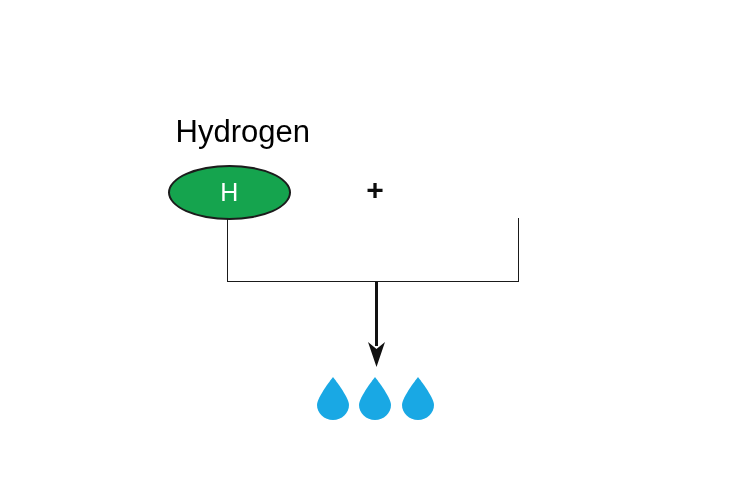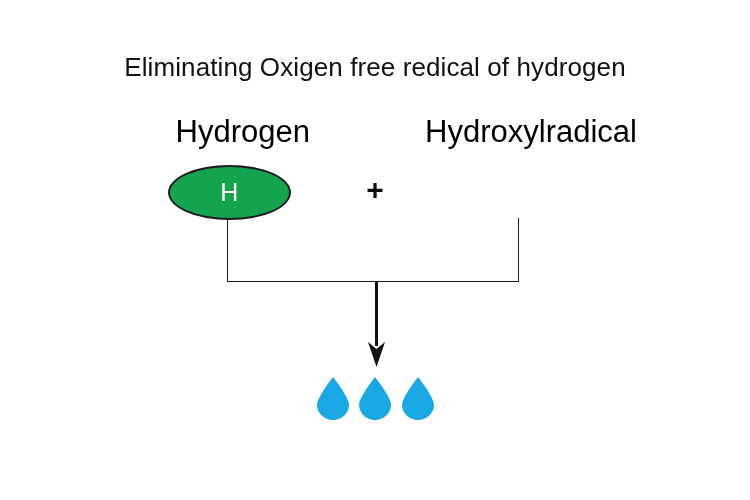--- a/index.html
+++ b/index.html
@@ -154,25 +154,23 @@
     vertical-align: baseline;
     position: relative;
     bottom: -5px;
   }
 </style>
 </head>
 <body>
 
 <div id="canvas">
 
-  <div class="title">Eliminating Oxigen free redical of hydrogen</div>
 
   <div class="reactant-label" id="label-hydrogen">Hydrogen</div>
 
-  <div class="reactant-label" id="label-hydroxyl">Hydroxylradical</div>
 
   <div class="molecule" id="molecule-hydrogen">
     <span class="m-text">H</span>
   </div>
 
 
   <div class="plus-sign">+</div>
 
   <div class="conn" id="conn-left-drop"></div>
   <div class="conn" id="conn-right-drop"></div>

